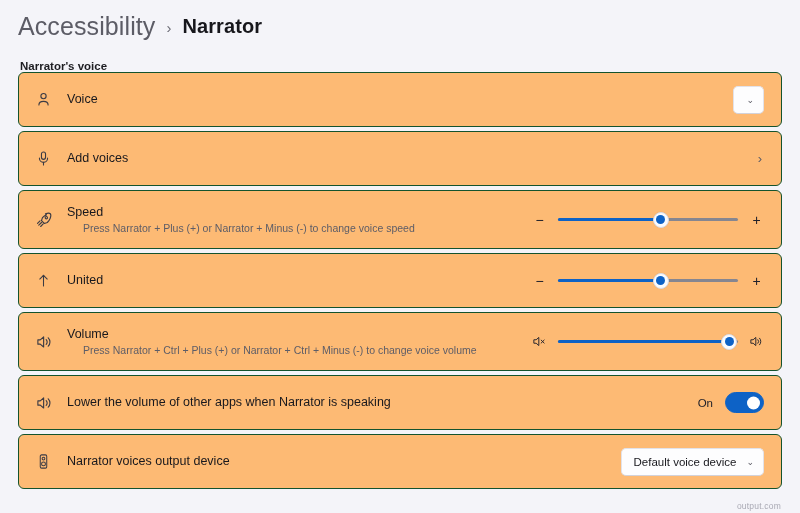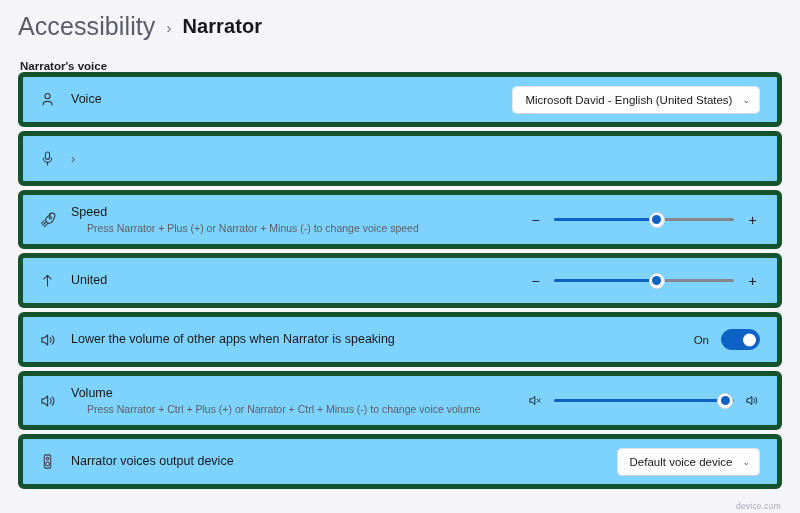--- a/index.html
+++ b/index.html
@@ -61,22 +61,22 @@
   }
 
   
   .cards {
     display: flex;
     flex-direction: column;
     gap: 4px;
   }
 
   .card {
-    background: #7dd3fc;
-    border: 5px solid #14532d;
+    background: #fdba74;
+    border: 1px solid #14532d;
     border-radius: 6px;
     display: flex;
     padding: 0 17px 0 16px;
     min-height: 55px;
   }
   .card.tall { min-height: 59px; }
 
   .card-icon {
     width: 32px;
     min-width: 32px;
@@ -266,33 +266,35 @@
         <svg width="17" height="17" viewBox="0 0 20 20" fill="none" stroke="#3b3b44" stroke-width="1.3">
           <circle cx="10" cy="6" r="3.1"></circle>
           <path d="M4.6 16.4c0-2.6 2.4-4.2 5.4-4.2s5.4 1.6 5.4 4.2" stroke-linecap="round"></path>
         </svg>
       </div>
       <div class="card-text">
         <div class="card-title">Voice</div>
       </div>
       <div class="card-right">
         <div class="dropdown">
-          <span>Microsoft David - English (United States)</span>
           <span class="chev">⌄</span>
         </div>
       </div>
     </div>
 
     <div class="card">
       <div class="card-icon">
         <svg width="17" height="17" viewBox="0 0 20 20" fill="none" stroke="#3b3b44" stroke-width="1.3">
           <rect x="7.6" y="2.4" width="4.8" height="8.6" rx="2.4"></rect>
           <path d="M5.2 9.6a4.8 4.8 0 0 0 9.6 0" stroke-linecap="round"></path>
           <path d="M10 14.4v3.1" stroke-linecap="round"></path>
         </svg>
+      </div>
+      <div class="card-text">
+        <div class="card-title">Add voices</div>
       </div>
       <div class="card-right">
         <span class="nav-chevron">›</span>
       </div>
     </div>
 
     <div class="card tall">
       <div class="card-icon">
         <svg width="18" height="18" viewBox="0 0 20 20" fill="none" stroke="#3b3b44" stroke-width="1.25" stroke-linecap="round" stroke-linejoin="round">
           <path d="M11.6 3.2c2.8-1.1 4.9-.6 5.4-.2.4.5.9 2.6-.2 5.4-1 2.4-3.1 4.4-3.1 4.4l-3.3 1.1-3.2-3.2 1.1-3.3s2-2.1 4.4-3.1z"></path>
@@ -329,41 +331,20 @@
       </div>
       <div class="card-right">
         <div class="slider-wrap">
           <span class="slider-endglyph">−</span>
           <div class="slider">
             <div class="track"></div>
             <div class="fill" style="width: 57%;"></div>
             <div class="thumb" style="left: 57%;"></div>
           </div>
           <span class="slider-endglyph">+</span>
-        </div>
-      </div>
-    </div>
-
-    <div class="card">
-      <div class="card-icon">
-        <svg width="18" height="18" viewBox="0 0 20 20" fill="none" stroke="#3b3b44" stroke-width="1.25" stroke-linecap="round" stroke-linejoin="round">
-          <path d="M3.2 7.6h2.6L9.6 4.4v11.2L5.8 12.4H3.2z"></path>
-          <path d="M12.4 7.4a3.6 3.6 0 0 1 0 5.2"></path>
-          <path d="M14.7 5.3a6.7 6.7 0 0 1 0 9.4"></path>
-        </svg>
-      </div>
-      <div class="card-text">
-        <div class="card-title">Lower the volume of other apps when Narrator is speaking</div>
-      </div>
-      <div class="card-right">
-        <div class="toggle-group">
-          <span class="toggle-label">On</span>
-          <div class="toggle">
-            <div class="knob"></div>
-          </div>
         </div>
       </div>
     </div>
 
     <div class="card tall">
       <div class="card-icon">
         <svg width="18" height="18" viewBox="0 0 20 20" fill="none" stroke="#3b3b44" stroke-width="1.25" stroke-linecap="round" stroke-linejoin="round">
           <path d="M3.2 7.6h2.6L9.6 4.4v11.2L5.8 12.4H3.2z"></path>
           <path d="M12.4 7.4a3.6 3.6 0 0 1 0 5.2"></path>
           <path d="M14.7 5.3a6.7 6.7 0 0 1 0 9.4"></path>
@@ -392,33 +373,54 @@
               <path d="M11.9 7.6a3.4 3.4 0 0 1 0 4.8"></path>
               <path d="M14.1 5.6a6.3 6.3 0 0 1 0 8.8"></path>
             </svg>
           </span>
         </div>
       </div>
     </div>
 
     <div class="card">
       <div class="card-icon">
+        <svg width="18" height="18" viewBox="0 0 20 20" fill="none" stroke="#3b3b44" stroke-width="1.25" stroke-linecap="round" stroke-linejoin="round">
+          <path d="M3.2 7.6h2.6L9.6 4.4v11.2L5.8 12.4H3.2z"></path>
+          <path d="M12.4 7.4a3.6 3.6 0 0 1 0 5.2"></path>
+          <path d="M14.7 5.3a6.7 6.7 0 0 1 0 9.4"></path>
+        </svg>
+      </div>
+      <div class="card-text">
+        <div class="card-title">Lower the volume of other apps when Narrator is speaking</div>
+      </div>
+      <div class="card-right">
+        <div class="toggle-group">
+          <span class="toggle-label">On</span>
+          <div class="toggle">
+            <div class="knob"></div>
+          </div>
+        </div>
+      </div>
+    </div>
+
+    <div class="card">
+      <div class="card-icon">
         <svg width="17" height="17" viewBox="0 0 20 20" fill="none" stroke="#3b3b44" stroke-width="1.2" stroke-linecap="round" stroke-linejoin="round">
           <rect x="6.2" y="2.2" width="7.6" height="15.6" rx="1.6"></rect>
           <circle cx="10" cy="6.6" r="1.6"></circle>
           <circle cx="10" cy="12.8" r="2.3"></circle>
         </svg>
       </div>
       <div class="card-text">
         <div class="card-title">Narrator voices output device</div>
       </div>
       <div class="card-right">
         <div class="dropdown">
           <span>Default voice device</span>
           <span class="chev">⌄</span>
         </div>
       </div>
     </div>
 
   </div>
 
-  <div class="watermark">device.com</div>
+  <div class="watermark">output.com</div>
 </div>
 
 </body></html>

